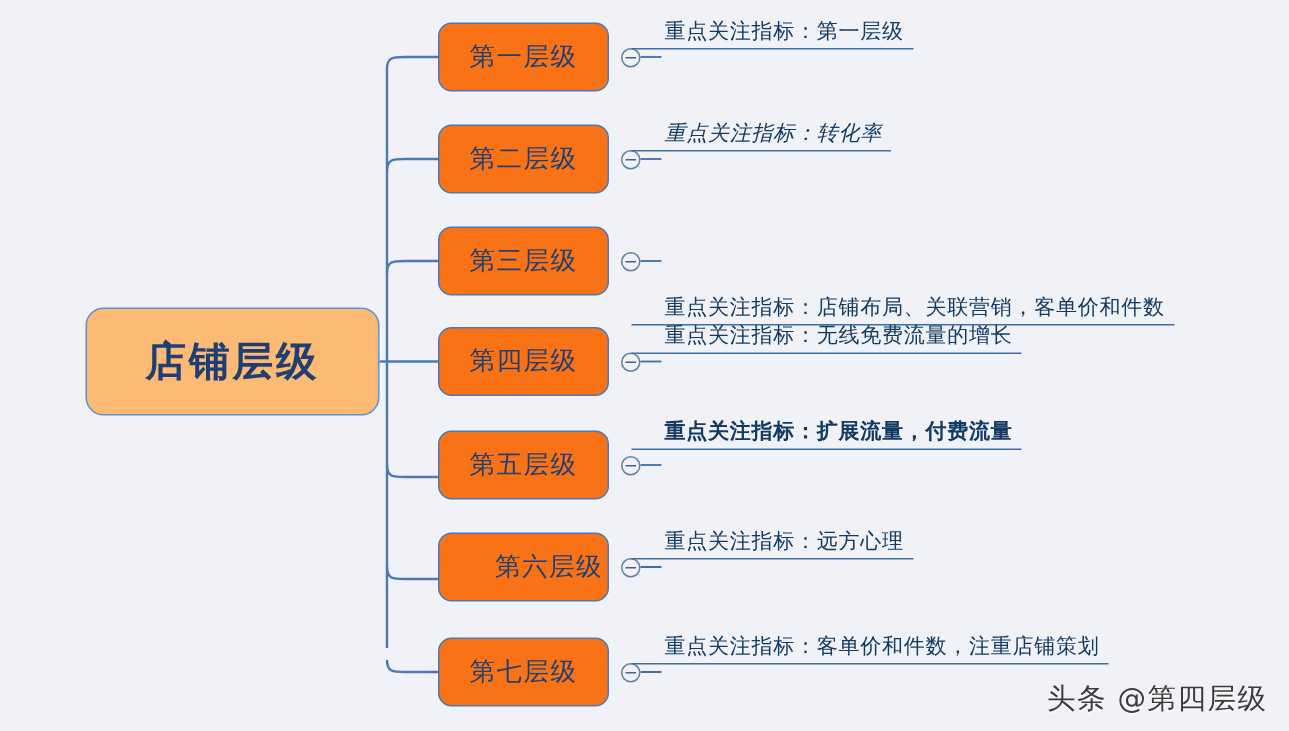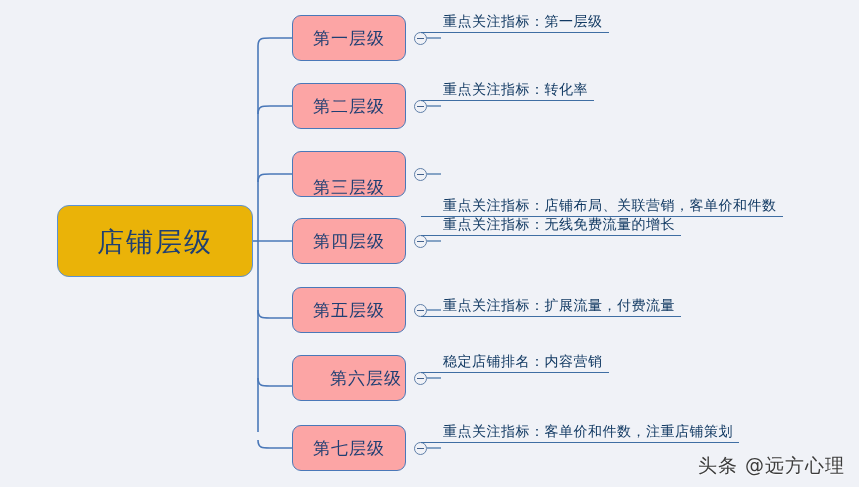--- a/index.html
+++ b/index.html
@@ -29,41 +29,42 @@
     height: 487px;
     pointer-events: none;
   }
   
   .root-node {
     position: absolute;
     left: 57px;
     top: 205px;
     width: 196px;
     height: 72px;
-    background: #eab308;
+    background: #fdba74;
     border: 1px solid #5b92d6;
     border-radius: 12px;
     box-sizing: border-box;
     display: flex;
     align-items: center;
     justify-content: center;
+    font-weight: bold;
   }
   .root-node .root-label {
     font-size: 27px;
     color: #1f3f73;
     letter-spacing: 2px;
     line-height: 1;
   }
   
   .level-node {
     position: absolute;
     left: 292px;
     width: 114px;
     height: 46px;
-    background: #fca5a5;
+    background: #f97316;
     border: 1px solid #4a78b8;
     border-radius: 9px;
     box-sizing: border-box;
     display: flex;
     align-items: center;
     justify-content: center;
   }
   .level-node .level-label {
     font-size: 17px;
     color: #1f3f73;
@@ -164,65 +165,65 @@
   <div class="toggle" style="top:32px;"></div>
   <div class="annotation" style="top:12px;">
     <span class="ann-text">重点关注指标：第一层级</span>
     <span class="ann-rule"></span>
   </div>
 
   <div class="level-node" style="top:83px;">
     <span class="level-label">第二层级</span>
   </div>
   <div class="toggle" style="top:100px;"></div>
-  <div class="annotation" style="top:80px;">
+  <div class="annotation" style="top:80px;font-style:italic;">
     <span class="ann-text">重点关注指标：转化率</span>
     <span class="ann-rule"></span>
   </div>
 
-  <div class="level-node" style="top:151px;align-items:flex-end;">
+  <div class="level-node" style="top:151px;">
     <span class="level-label">第三层级</span>
   </div>
   <div class="toggle" style="top:168px;"></div>
   <div class="annotation" style="top:148px;margin-top:48px;">
     <span class="ann-text">重点关注指标：店铺布局、关联营销，客单价和件数</span>
     <span class="ann-rule"></span>
   </div>
 
-  <div class="level-node" style="top:218px;border-radius:10px;">
+  <div class="level-node" style="top:218px;">
     <span class="level-label">第四层级</span>
   </div>
   <div class="toggle" style="top:235px;"></div>
   <div class="annotation" style="top:215px;">
     <span class="ann-text">重点关注指标：无线免费流量的增长</span>
     <span class="ann-rule"></span>
   </div>
 
   <div class="level-node" style="top:287px;">
     <span class="level-label">第五层级</span>
   </div>
   <div class="toggle" style="top:304px;"></div>
-  <div class="annotation" style="top:296px;">
+  <div class="annotation" style="top:279px;font-weight:bold;">
     <span class="ann-text">重点关注指标：扩展流量，付费流量</span>
     <span class="ann-rule"></span>
   </div>
 
   <div class="level-node" style="top:355px;padding-left:34px;">
     <span class="level-label">第六层级</span>
   </div>
   <div class="toggle" style="top:372px;"></div>
   <div class="annotation" style="top:352px;">
-    <span class="ann-text">稳定店铺排名：内容营销</span>
+    <span class="ann-text">重点关注指标：远方心理</span>
     <span class="ann-rule"></span>
   </div>
 
   <div class="level-node" style="top:425px;">
     <span class="level-label">第七层级</span>
   </div>
   <div class="toggle" style="top:442px;"></div>
   <div class="annotation" style="top:422px;">
     <span class="ann-text">重点关注指标：客单价和件数，注重店铺策划</span>
     <span class="ann-rule"></span>
   </div>
 
-  <div class="watermark">头条 @远方心理</div>
+  <div class="watermark">头条 @第四层级</div>
 
 </div>
 
 </body></html>

